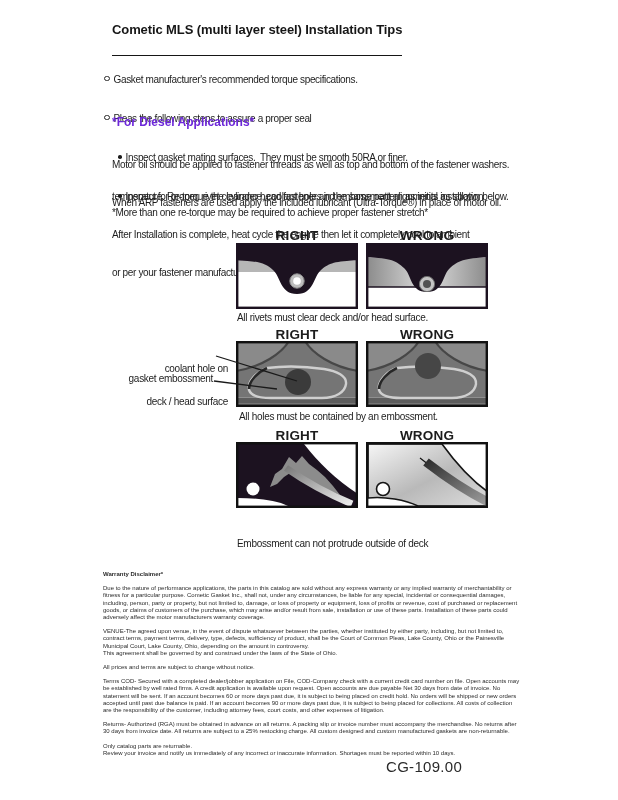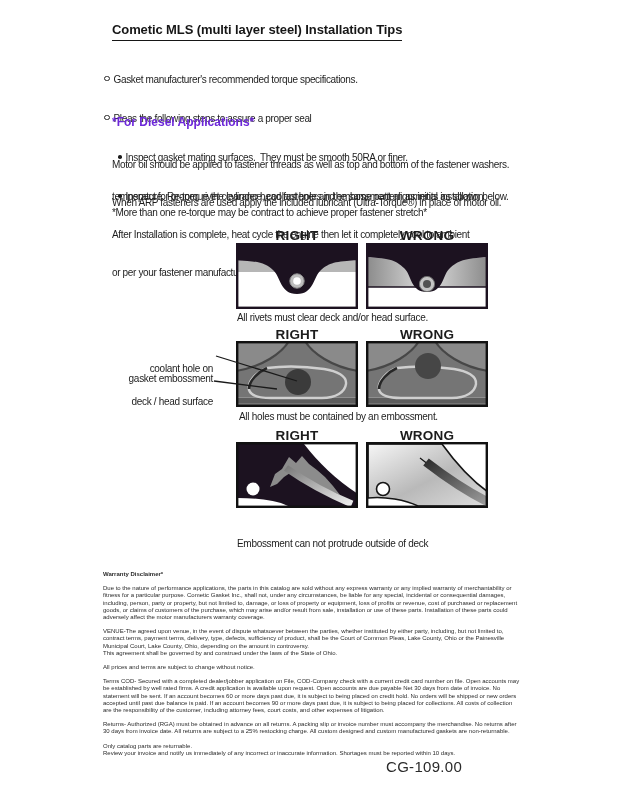--- a/index.html
+++ b/index.html
@@ -1,20 +1,20 @@
 <!DOCTYPE html>
 <html><head>
 <meta charset="utf-8">
 <style>
   html,body{margin:0;padding:0;background:#ffffff;}
   .page{position:relative;width:618px;height:800px;background:#ffffff;overflow:hidden;
         font-family:"Liberation Sans","DejaVu Sans",sans-serif;color:#1f1f1f;}
   .abs{position:absolute;}
   .title{left:112px;top:22px;font-size:13px;font-weight:bold;color:#161616;
-         border-bottom:1.6px solid #161616;padding-bottom:3px;margin:0;letter-spacing:-0.1px;white-space:pre;}
+         border-bottom:1.6px solid #161616;padding-bottom:18px;margin:0;letter-spacing:-0.1px;white-space:pre;}
   .body-text{font-size:10px;letter-spacing:-0.35px;line-height:13px;white-space:pre;color:#1d1d1d;}
   .bullets{left:104px;top:47px;}
   .b-row{display:flex;align-items:baseline;height:13px;}
   .b-circ{width:3.5px;height:3.5px;border:1px solid #2a2a2a;border-radius:50%;
           display:inline-block;margin-right:4px;position:relative;top:-2px;flex:0 0 auto;}
   .b-dot{width:3.6px;height:3.6px;background:#1d1d1d;border-radius:50%;
          display:inline-block;margin:0 4px 0 14px;position:relative;top:-2px;flex:0 0 auto;}
   .diesel-head{left:112px;top:115px;font-size:12px;font-weight:bold;color:#6d28d9;white-space:pre;}
   .para{line-height:12.8px;}
   .dlabels{font-size:13.5px;color:#1c1c1c;letter-spacing:0.2px;font-weight:bold;}
@@ -52,21 +52,21 @@
     <div>Motor oil should be applied to fastener threads as well as top and bottom of the fastener washers.</div>
     <div>When ARP fasteners are used apply the included lubricant (Ultra-Torque®) in place of motor oil.</div>
   </div>
 
   <div class="abs body-text para" style="left:112px;top:165px;">
     <div>temperature. Re-torque the cylinder head fasteners in the same pattern as initial installation</div>
     <div>After Installation is complete, heat cycle the engine then let it completely cool to ambient</div>
     <div>or per your fastener manufacturer's recommendations.</div>
   </div>
 
-  <div class="abs body-text" style="left:112px;top:206px;">*More than one re-torque may be contract to achieve proper fastener stretch*</div>
+  <div class="abs body-text" style="left:112px;top:206px;">*More than one re-torque may be required to achieve proper fastener stretch*</div>
 
   <div class="abs dlabels" style="left:236px;top:228px;">
     <span>RIGHT</span><span>WRONG</span>
   </div>
   <div class="abs panel-row" style="left:236px;top:243px;">
     <svg width="122" height="66" viewBox="0 0 122 66">
       <rect x="0" y="0" width="122" height="66" fill="#ffffff"></rect>
       <rect x="0" y="18" width="122" height="11" fill="#b6b6b6"></rect>
       <path d="M0,0 H122 V17.5 C99,18 93,20 85,27 C77,34 78,51 61,51 C44,51 45,34 37,27 C29,20 23,18 0,17.5 Z" fill="#1c1220"></path>
       <circle cx="61" cy="38" r="7.2" fill="#bdbdbd" stroke="#8b8b8b" stroke-width="1"></circle>
@@ -120,21 +120,21 @@
       <path d="M53,0 C46,12 26,26 0,30" stroke="#474747" stroke-width="2.2" fill="none"></path>
       <path d="M69,0 C76,12 96,26 122,30" stroke="#474747" stroke-width="2.2" fill="none"></path>
       <line x1="0" y1="56.5" x2="122" y2="56.5" stroke="#8f8f8f" stroke-width="1"></line>
       <rect x="0" y="57" width="122" height="5" fill="#5d5d5d"></rect>
       <path d="M31,27 C20,31 11,41 13,49 C15,55 23,57 35,57 L86,57 C100,57 109,51 110,43 C111,35 101,30 88,28 C68,25 46,25 31,27 Z" fill="none" stroke="#cfcfcf" stroke-width="2.4"></path>
       <path d="M31,27 C22,31 13,40 13,48" fill="none" stroke="#262626" stroke-width="2.6"></path>
       <circle cx="62" cy="25" r="13" fill="#464646"></circle>
       <rect x="1.2" y="1.2" width="119.6" height="63.6" fill="none" stroke="#111111" stroke-width="2.4"></rect>
     </svg>
   </div>
-  <div class="abs callout" style="left:103px;top:341px;">
+  <div class="abs callout" style="left:118px;top:341px;">
     <div>coolant hole on</div>
     <div>deck / head surface</div>
   </div>
   <div class="abs callout" style="left:103px;top:373px;">gasket embossment</div>
   <svg class="abs leader" style="left:100px;top:330px;" width="310" height="80" viewBox="0 0 310 80">
     <line x1="116" y1="26" x2="197" y2="51" stroke="#1a1a1a" stroke-width="1.3"></line>
     <line x1="114" y1="51" x2="177" y2="59" stroke="#1a1a1a" stroke-width="1.3"></line>
   </svg>
   <div class="abs caption" style="left:239px;top:411px;text-align:center;">All holes must be contained by an embossment.</div>
 

